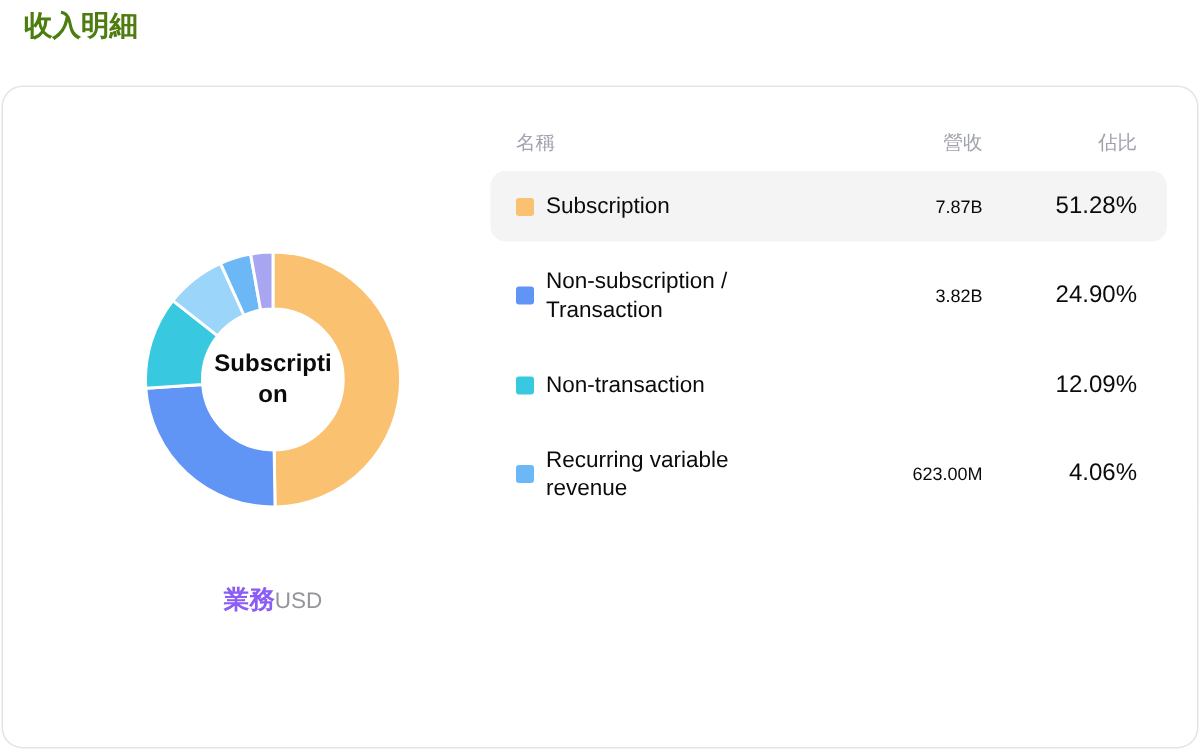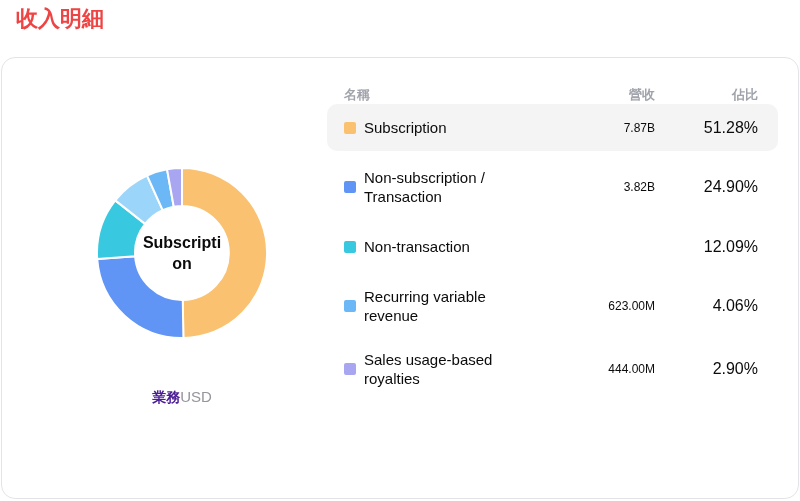--- a/index.html
+++ b/index.html
@@ -1,21 +1,21 @@
 <!DOCTYPE html>
 <html><head>
 <meta charset="utf-8">
 <style>
   * { margin: 0; padding: 0; box-sizing: border-box; }
   html, body { width: 800px; height: 501px; background: #fff; overflow: hidden; }
   body { font-family: "Liberation Sans", "DejaVu Sans", sans-serif; color: #0b0b0c; position: relative; }
 
   .page-title {
     position: absolute; left: 16px; top: 4px;
-    font-size: 22px; font-weight: 700; color: #ef4444;
+    font-size: 19px; font-weight: 700; color: #4d7c0f;
   }
 
   .card {
     position: absolute; left: 1px; right: 1px; top: 57px; height: 442px;
     background: #fff; border: 1px solid #e4e4e8; border-radius: 14px;
   }
 
   
   .donut-wrap { position: absolute; left: 94px; top: 109px; width: 172px; height: 172px; }
   .donut-wrap svg { display: block; width: 172px; height: 172px; }
@@ -25,29 +25,29 @@
   }
   .donut-center span {
     display: block; width: 84px; text-align: center;
     font-size: 16px; font-weight: 700; line-height: 21px; color: #0b0b0c;
     word-break: break-all;
   }
   .chart-footer {
     position: absolute; left: 44px; top: 330px; width: 272px;
     text-align: center; white-space: nowrap;
   }
-  .chart-footer .biz { font-size: 14px; font-weight: 700; color: #4c1d95; }
+  .chart-footer .biz { font-size: 17px; font-weight: 700; color: #8b5cf6; }
   .chart-footer .unit { font-size: 15px; color: #95959c; margin-left: 0; }
 
   
   .table-col { position: absolute; left: 325px; top: 0; width: 451px; }
   .thead {
     display: flex; align-items: flex-start;
-    margin-top: 28px; padding: 0 20px 0 17px;
-    font-size: 13px; color: #a0a3ab; font-weight: bold;
+    margin-top: 28px; margin-bottom: 10px; padding: 0 20px 0 17px;
+    font-size: 13px; color: #a0a3ab;
   }
   .thead .h-name { flex: 1; text-align: left; }
   .thead .h-rev  { width: 110px; text-align: right; }
   .thead .h-share{ width: 103px; text-align: right; }
 
   .trow {
     display: flex; align-items: center;
     min-height: 47px; padding: 8px 20px 8px 17px; margin-bottom: 9px;
     border-radius: 10px; cursor: default;
   }
@@ -107,22 +107,16 @@
     <span class="swatch" style="background: rgb(56, 200, 223);"></span>
     <span class="tname">Non-transaction</span>
     <span class="tshare">12.09%</span>
   </div>
         <div class="trow">
     <span class="swatch" style="background: rgb(108, 184, 247);"></span>
     <span class="tname">Recurring variable revenue</span>
     <span class="trev">623.00M</span>
     <span class="tshare">4.06%</span>
   </div>
-        <div class="trow">
-    <span class="swatch" style="background: rgb(169, 166, 241);"></span>
-    <span class="tname">Sales usage-based royalties</span>
-    <span class="trev">444.00M</span>
-    <span class="tshare">2.90%</span>
-  </div>
       </div>
   </div>
 
 </div>
 
 </body></html>

